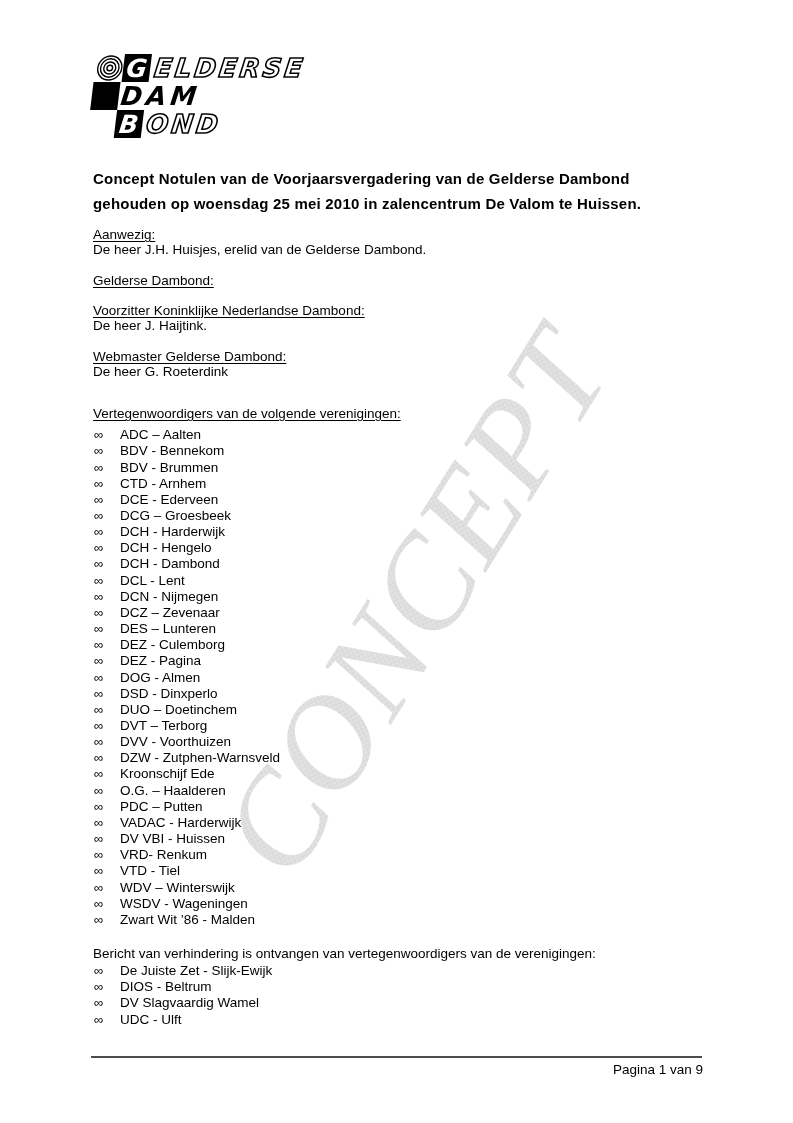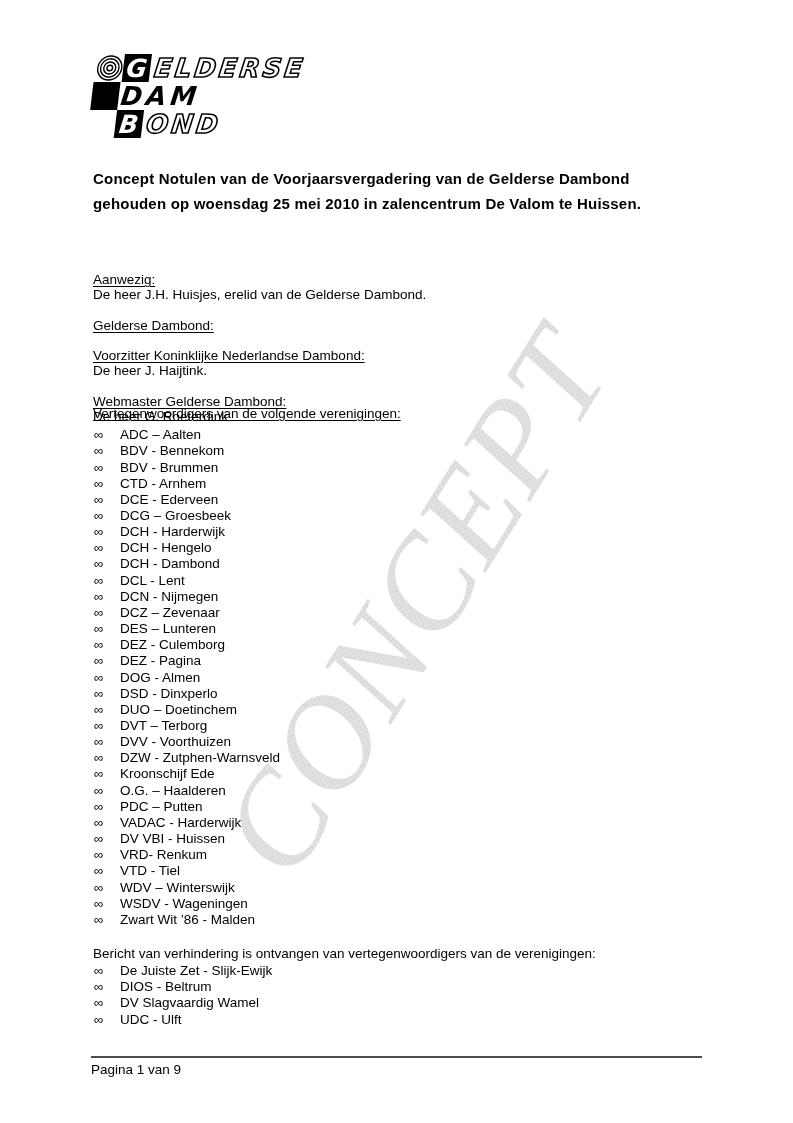--- a/index.html
+++ b/index.html
@@ -41,34 +41,34 @@
     font-weight: 800; font-style: italic; font-size: 26px; line-height: 28px;
     letter-spacing: 4px; color: #000; padding-left: 2px;
   }
 
   
   .title {
     left: 93px; top: 166px; width: 625px;
     font-weight: bold; font-size: 15px; line-height: 25px;
     letter-spacing: 0.2px; white-space: pre-line;
   }
-  .sections { left: 93px; top: 227px; width: 620px; line-height: 15.2px; margin-top: 45px; }
+  .sections { left: 93px; top: 227px; width: 620px; line-height: 15.2px; }
   .section { margin-bottom: 15.2px; }
   .sec-heading { text-decoration: underline; text-decoration-thickness: 1px; text-underline-offset: 2px; }
 
   .rep-block { left: 93px; top: 406px; width: 620px; line-height: 15.2px; }
   .club-list { list-style: none; margin-top: 6px; }
   .club-item { position: relative; padding-left: 27px; line-height: 16.15px; }
   .bullet { position: absolute; left: 1px; top: 0; font-size: 13px; }
 
   .absent-block { left: 93px; top: 946px; width: 620px; line-height: 16.15px; }
   .absent-block .club-list { margin-top: 1px; }
 
   .footer-rule { left: 91px; top: 1056px; width: 611px; height: 2px; background: #4d4d4d; }
-  .footer-text { left: 91px; top: 1061px; width: 611px; text-align: left; padding-right: 14px; line-height: 17px; }
+  .footer-text { left: 106px; top: 1061px; width: 611px; text-align: right; padding-right: 14px; line-height: 17px; }
 </style>
 </head>
 <body>
 
 <div class="page">
 
   <svg class="wm-svg" width="793" height="1123" viewBox="0 0 793 1123">
     <defs>
       <pattern id="wmhatch" width="4.2" height="4.2" patternUnits="userSpaceOnUse" patternTransform="rotate(-58)">
         <rect width="4.2" height="4.2" fill="#e2e2e2"></rect>

